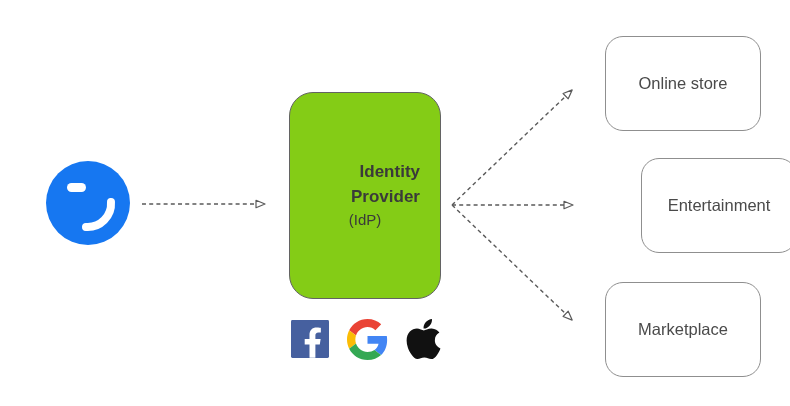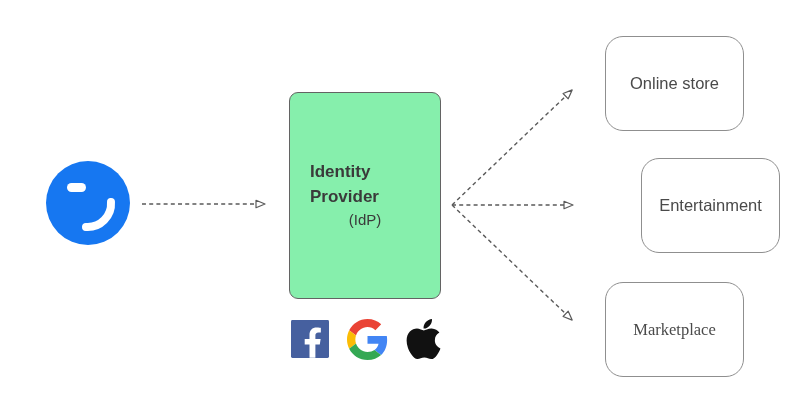--- a/index.html
+++ b/index.html
@@ -25,27 +25,27 @@
     position: absolute;
     left: 46px; top: 161px;
     width: 84px; height: 84px;
   }
   .idp-box {
     position: absolute;
     left: 289px; top: 92px;
     width: 152px; height: 207px;
     box-sizing: border-box;
     border: 1.5px solid #636363;
-    border-radius: 9px;
-    background: #86efac;
+    border-radius: 24px;
+    background: #84cc16;
     display: flex;
     flex-direction: column;
     align-items: center;
     justify-content: center;
-    text-align: left;
+    text-align: right;
   }
   .idp-title {
     font-size: 17px;
     font-weight: bold;
     color: #3a3a3a;
     line-height: 1.45;
     width: 110px;
   }
   .idp-subtitle {
     font-size: 15px;
@@ -58,34 +58,34 @@
     left: 291px; top: 314px;
     width: 150px; height: 50px;
     display: flex;
     align-items: center;
     justify-content: space-between;
   }
   .logo { display: block; }
   .service-box {
     position: absolute;
     left: 605px;
-    width: 139px; height: 95px;
+    width: 156px; height: 95px;
     box-sizing: border-box;
     border: 1.5px solid #8f8f8f;
     border-radius: 18px;
     background: #ffffff;
     display: flex;
     align-items: center;
     justify-content: center;
     font-size: 16.5px;
     color: #4a4a4a;
   }
   .service-online-store { top: 36px; }
   .service-entertainment { top: 158px; margin-left: 36px; }
-  .service-marketplace { top: 282px; font-family: Liberation Serif, serif; }
+  .service-marketplace { top: 282px; }
 </style>
 </head>
 <body>
 
 <div class="canvas">
 
   <svg class="arrows-layer" viewBox="0 0 790 406" xmlns="http://www.w3.org/2000/svg">
     <defs>
       <marker id="ah" markerWidth="13" markerHeight="12" refX="7.5" refY="5" orient="auto" markerUnits="userSpaceOnUse">
         <path d="M1.5 1.3 L10.5 5 L1.5 8.7 Z" fill="#ffffff" stroke="#5a5a5a" stroke-width="1.2" stroke-linejoin="round"></path>

